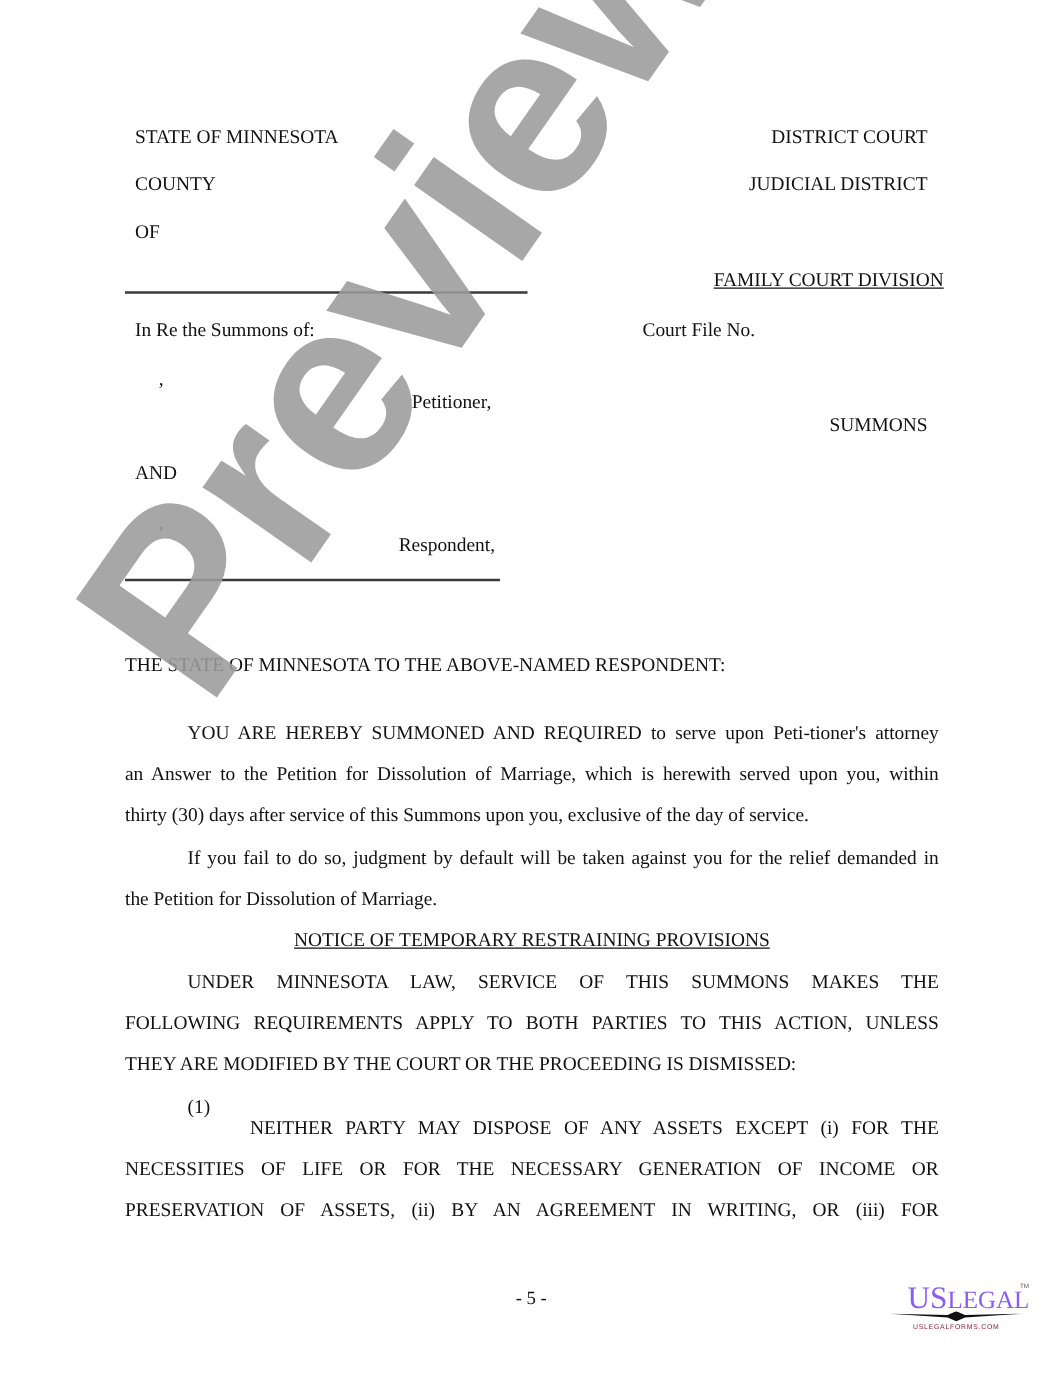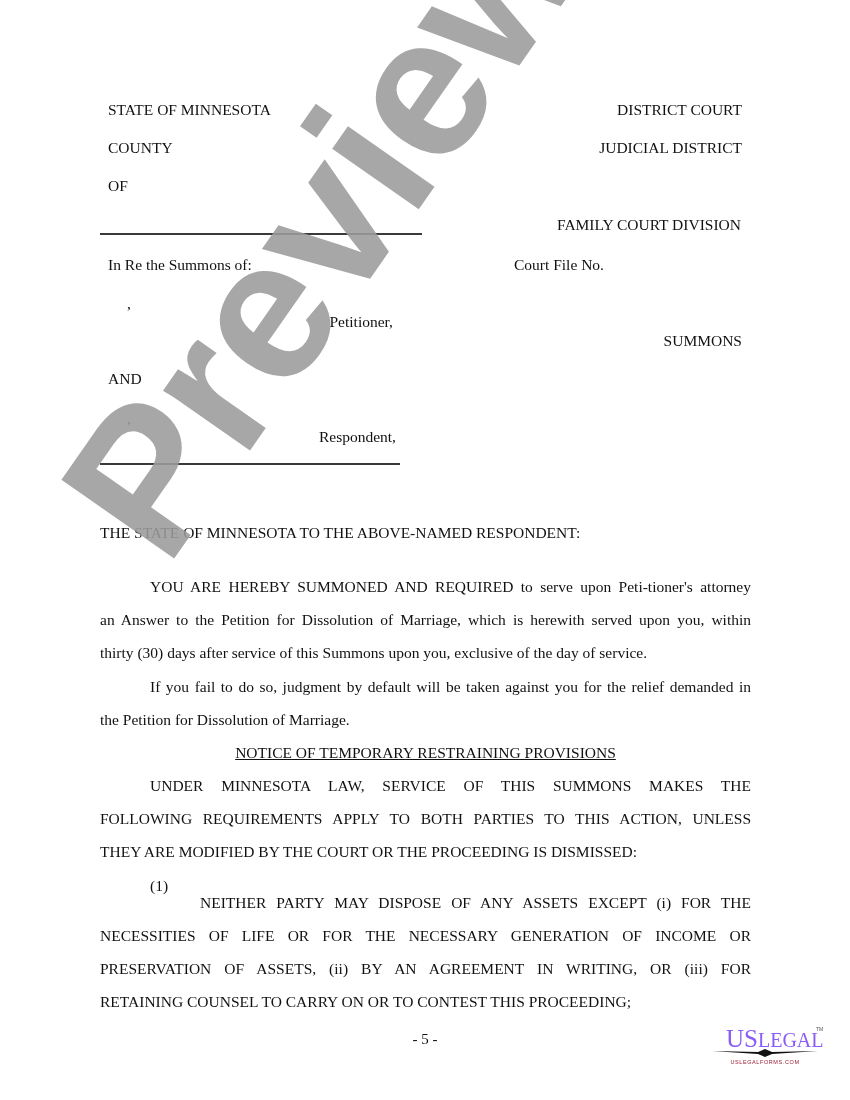--- a/index.html
+++ b/index.html
@@ -45,21 +45,21 @@
 </head>
 <body>
 
 <div class="abs" style="left:108px; top:102px;">STATE OF MINNESOTA</div>
 <div class="abs" style="left:108px; top:140px;">COUNTY</div>
 <div class="abs" style="left:108px; top:178px;">OF</div>
 <div class="rule" style="left:100px; top:233px; width:322px;"></div>
 
 <div class="abs right" style="right:108px; top:102px;">DISTRICT COURT</div>
 <div class="abs right" style="right:108px; top:140px;">JUDICIAL DISTRICT</div>
-<div class="abs right" style="right:109px; top:217px;">FAMILY COURT DIVISION</div>
+<div class="abs right" style="right:95px; top:217px;text-decoration:underline;">FAMILY COURT DIVISION</div>
 <div class="abs" style="left:514px; top:257px;">Court File No.</div>
 <div class="abs right" style="right:108px; top:333px;text-align:right;">SUMMONS</div>
 
 <div class="abs" style="left:108px; top:257px;">In Re the Summons of:</div>
 <div class="abs" style="left:127px; top:296px;">,</div>
 <div class="abs right" style="right:457px; top:314px;">Petitioner,</div>
 <div class="abs" style="left:108px; top:371px;">AND</div>
 <div class="abs" style="left:127px; top:411px;">,</div>
 <div class="abs right" style="right:454px; top:429px;">Respondent,</div>
 <div class="rule" style="left:100px; top:463px; width:300px;"></div>
@@ -87,21 +87,20 @@
   <span class="line last">THEY ARE MODIFIED BY THE COURT OR THE PROCEEDING IS DISMISSED:</span>
 </div>
 
 <div class="para" style="top:869px;">
   <span class="line indent" style="display:flex; justify-content:space-between;">
     <span style="width:50px; display:inline-block;">(1)</span>
     <span style="flex:1; text-align:justify; text-align-last:justify;margin-top:17px;">NEITHER PARTY MAY DISPOSE OF ANY ASSETS EXCEPT (i) FOR THE</span>
   </span>
   <span class="line">NECESSITIES OF LIFE OR FOR THE NECESSARY GENERATION OF INCOME OR</span>
   <span class="line">PRESERVATION OF ASSETS, (ii) BY AN AGREEMENT IN WRITING, OR (iii) FOR</span>
-  <span class="line last">RETAINING COUNSEL TO CARRY ON OR TO CONTEST THIS PROCEEDING;</span>
 </div>
 
 <div class="watermark">Preview</div>
 
 <div class="page-number">- 5 -</div>
 
 <div class="logo">
   <div class="logo-text"><span>US</span><span class="small">LEGAL</span></div>
   <span class="logo-tm">TM</span>
   <svg class="logo-wing" viewBox="0 0 106 8">

